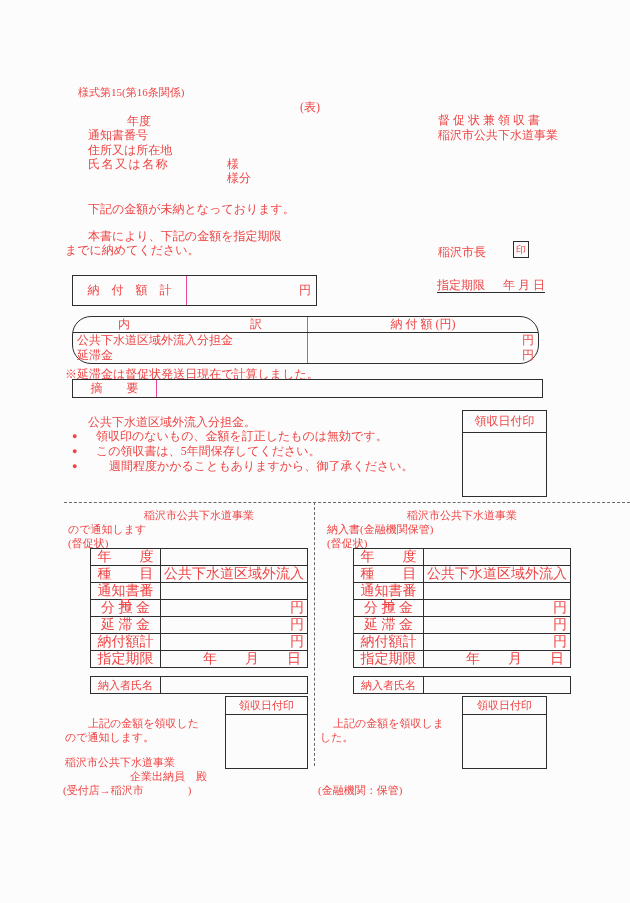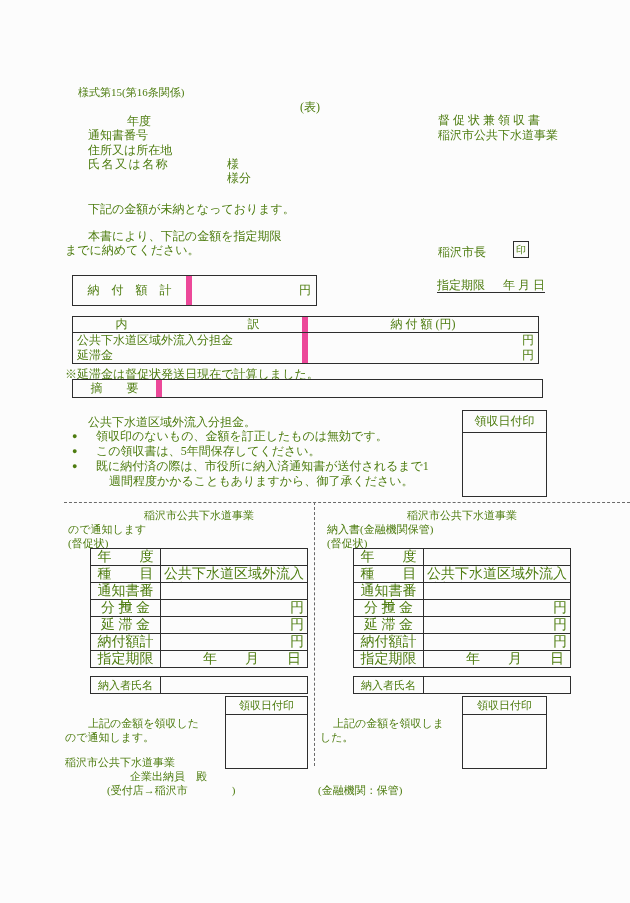--- a/index.html
+++ b/index.html
@@ -1,23 +1,23 @@
 <!DOCTYPE html>
 <html><head>
 <meta charset="utf-8">
 <style>
   html,body{margin:0;padding:0;background:#fcfcfc;}
   .page{position:relative;width:630px;height:903px;background:#fcfcfc;
-        font-family:"Liberation Serif","DejaVu Serif",serif;color:#4d7c0f;font-size:12px;overflow:hidden;}
+        font-family:"Liberation Serif","DejaVu Serif",serif;color:#ef4444;font-size:12px;overflow:hidden;}
   .t{position:absolute;white-space:nowrap;line-height:14px;}
   .box{position:absolute;border:1px solid #2e2e2e;box-sizing:border-box;}
   .flex{display:flex;}
   .ctr{text-align:center;}
   .rgt{text-align:right;}
-  .brd-r{border-right:6px solid #ec4899;}
+  .brd-r{border-right:1px solid #ec4899;}
   .title-sp{letter-spacing:3px;}
   .name-sp{letter-spacing:1.5px;}
   
   .total-label{width:113px;display:flex;align-items:center;justify-content:center;}
   .total-val{flex:1;display:flex;align-items:center;justify-content:flex-end;padding-right:5px;}
   
   .deadline{position:absolute;left:437px;top:277px;width:108px;height:16px;
             border-bottom:1px solid #2e2e2e;display:flex;justify-content:space-between;box-sizing:border-box;}
   
   .bd-hrow{display:flex;height:15px;border-bottom:1px solid #2e2e2e;line-height:15px;}
@@ -68,21 +68,21 @@
   <div class="box flex" style="left:72px;top:275px;width:245px;height:31px;">
     <div class="total-label brd-r">納　付　額　計</div>
     <div class="total-val">円</div>
   </div>
 
   <div class="deadline">
     <span>指定期限</span>
     <span>年 月 日</span>
   </div>
 
-  <div class="box" style="left:72px;top:316px;width:467px;">
+  <div class="box" style="left:72px;top:316px;width:467px;border-radius:19px;">
     <div class="bd-hrow">
       <div class="bd-c1 brd-r ctr">内　　　　　　　　　　訳</div>
       <div style="flex:1;" class="ctr">納 付 額 (円)</div>
     </div>
     <div class="bd-body">
       <div class="bd-c1 brd-r" style="padding-left:4px;">
         <div class="bd-line">公共下水道区域外流入分担金</div>
         <div class="bd-line">延滞金</div>
       </div>
       <div style="flex:1;padding-right:4px;" class="rgt">
@@ -107,21 +107,20 @@
   </div>
   <div class="bullet-row" style="left:72px;top:444px;">
     <span class="bullet-mark">●</span>
     <div>
         <div>この領収書は、5年間保存してください。</div>
       </div>
   </div>
   <div class="bullet-row" style="left:72px;top:459px;">
     <span class="bullet-mark">●</span>
     <div>
-      <div>既に納付済の際は、市役所に納入済通知書が送付されるまで1</div>
       <div style="padding-left:13px;">週間程度かかることもありますから、御了承ください。</div>
     </div>
   </div>
 
   <div class="box" style="left:462px;top:410px;width:85px;height:87px;">
     <div class="stamp-head" style="height:21px;">領収日付印</div>
   </div>
 
   <div class="dash-h"></div>
   <div class="dash-v"></div>
@@ -167,21 +166,21 @@
   </div>
 
   <div class="box" style="left:225px;top:696px;width:83px;height:73px;font-size:11px;">
     <div class="stamp-head" style="height:17px;">領収日付印</div>
   </div>
 
   <div class="t small" style="left:88px;top:716px;">上記の金額を領収した</div>
   <div class="t small" style="left:65px;top:730px;">ので通知します。</div>
   <div class="t small" style="left:65px;top:755px;">稲沢市公共下水道事業</div>
   <div class="t small" style="left:130px;top:769px;">企業出納員　殿</div>
-  <div class="t small" style="left:63px;top:783px;margin-left:44px;">(受付店→稲沢市　　　　)</div>
+  <div class="t small" style="left:63px;top:783px;">(受付店→稲沢市　　　　)</div>
 
   <div class="t ctr small" style="left:353px;top:508px;width:218px;">稲沢市公共下水道事業</div>
   <div class="t small" style="left:327px;top:522px;text-align:center;">納入書(金融機関保管)</div>
   <div class="t small" style="left:327px;top:536px;">(督促状)</div>
 
   <div class="stub-table" style="left:353px;top:548px;">
     <div class="srow">
       <div class="slabel">年　　度</div>
       <div class="sval"></div>
     </div>

